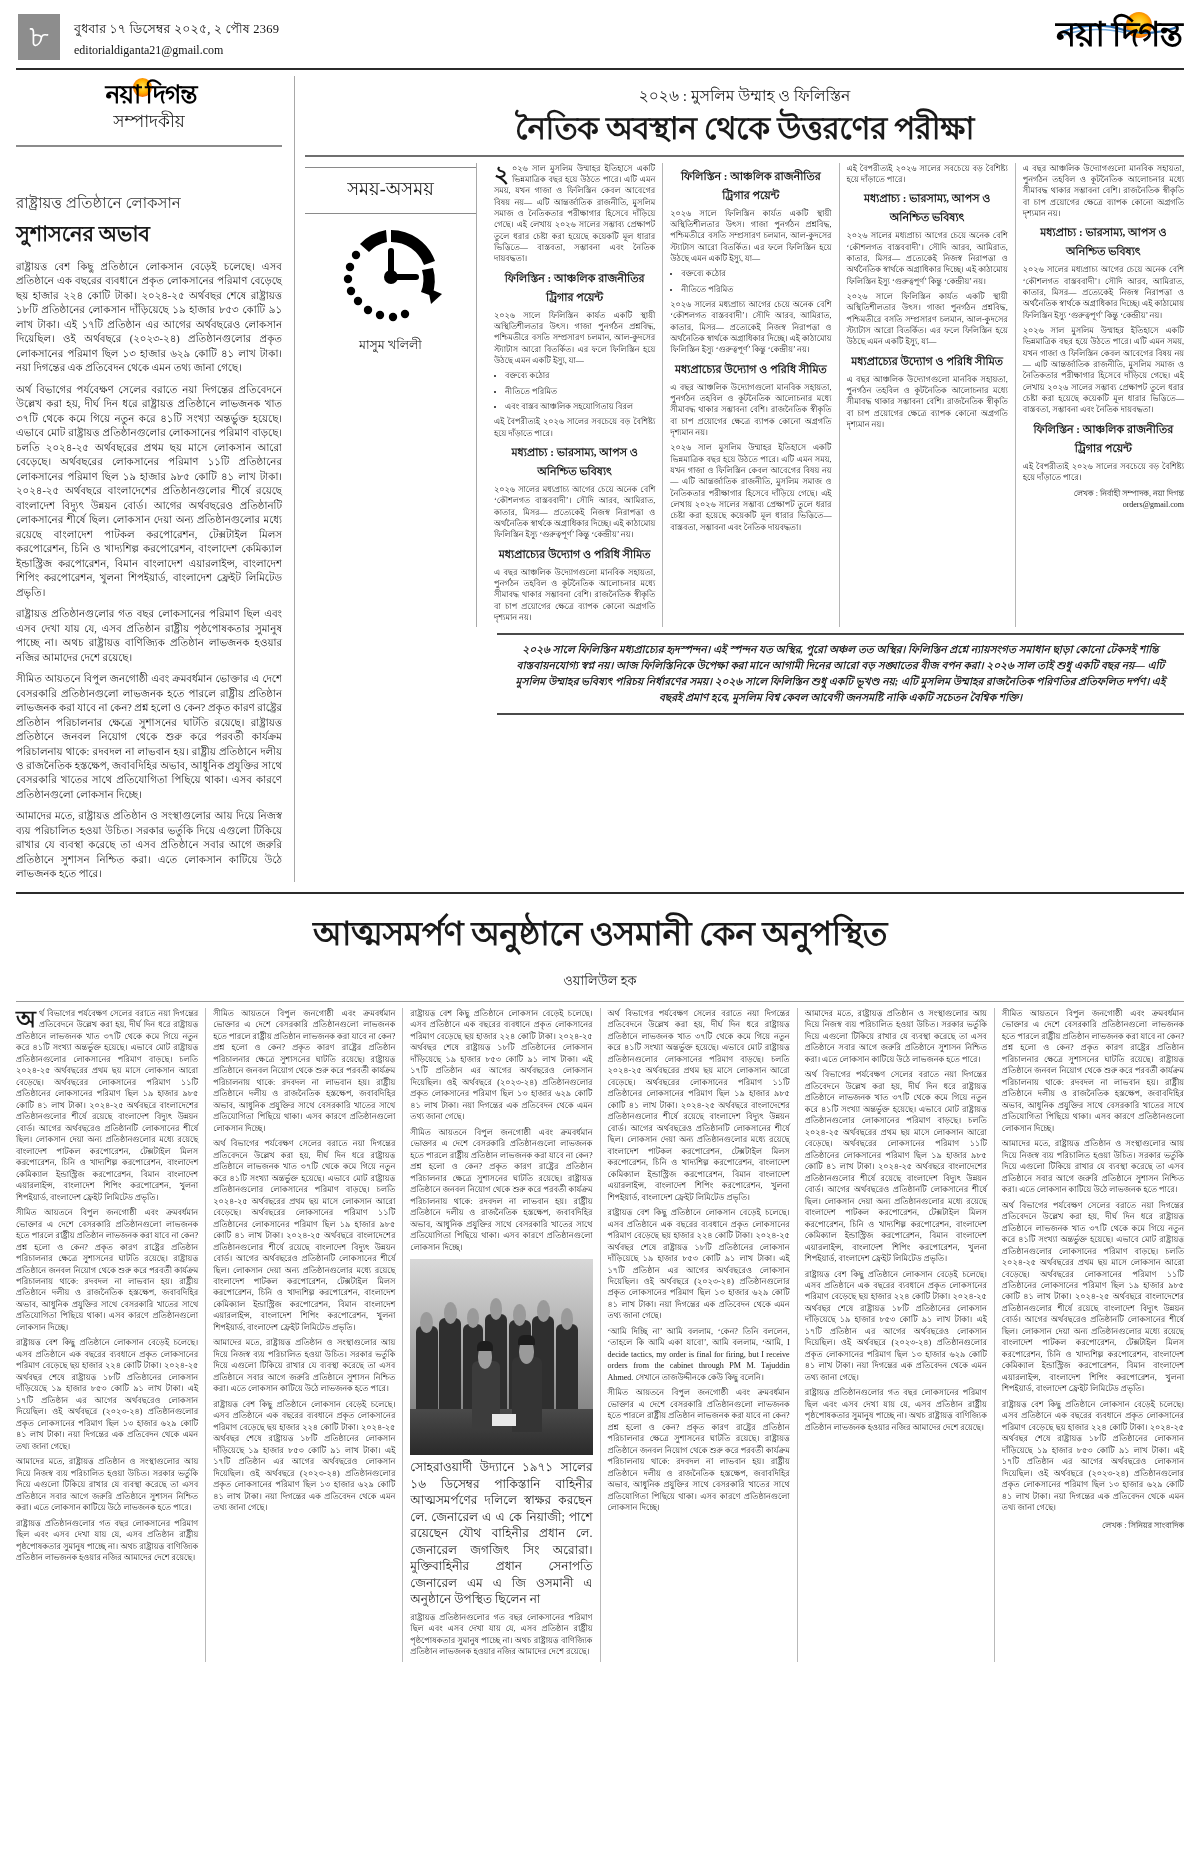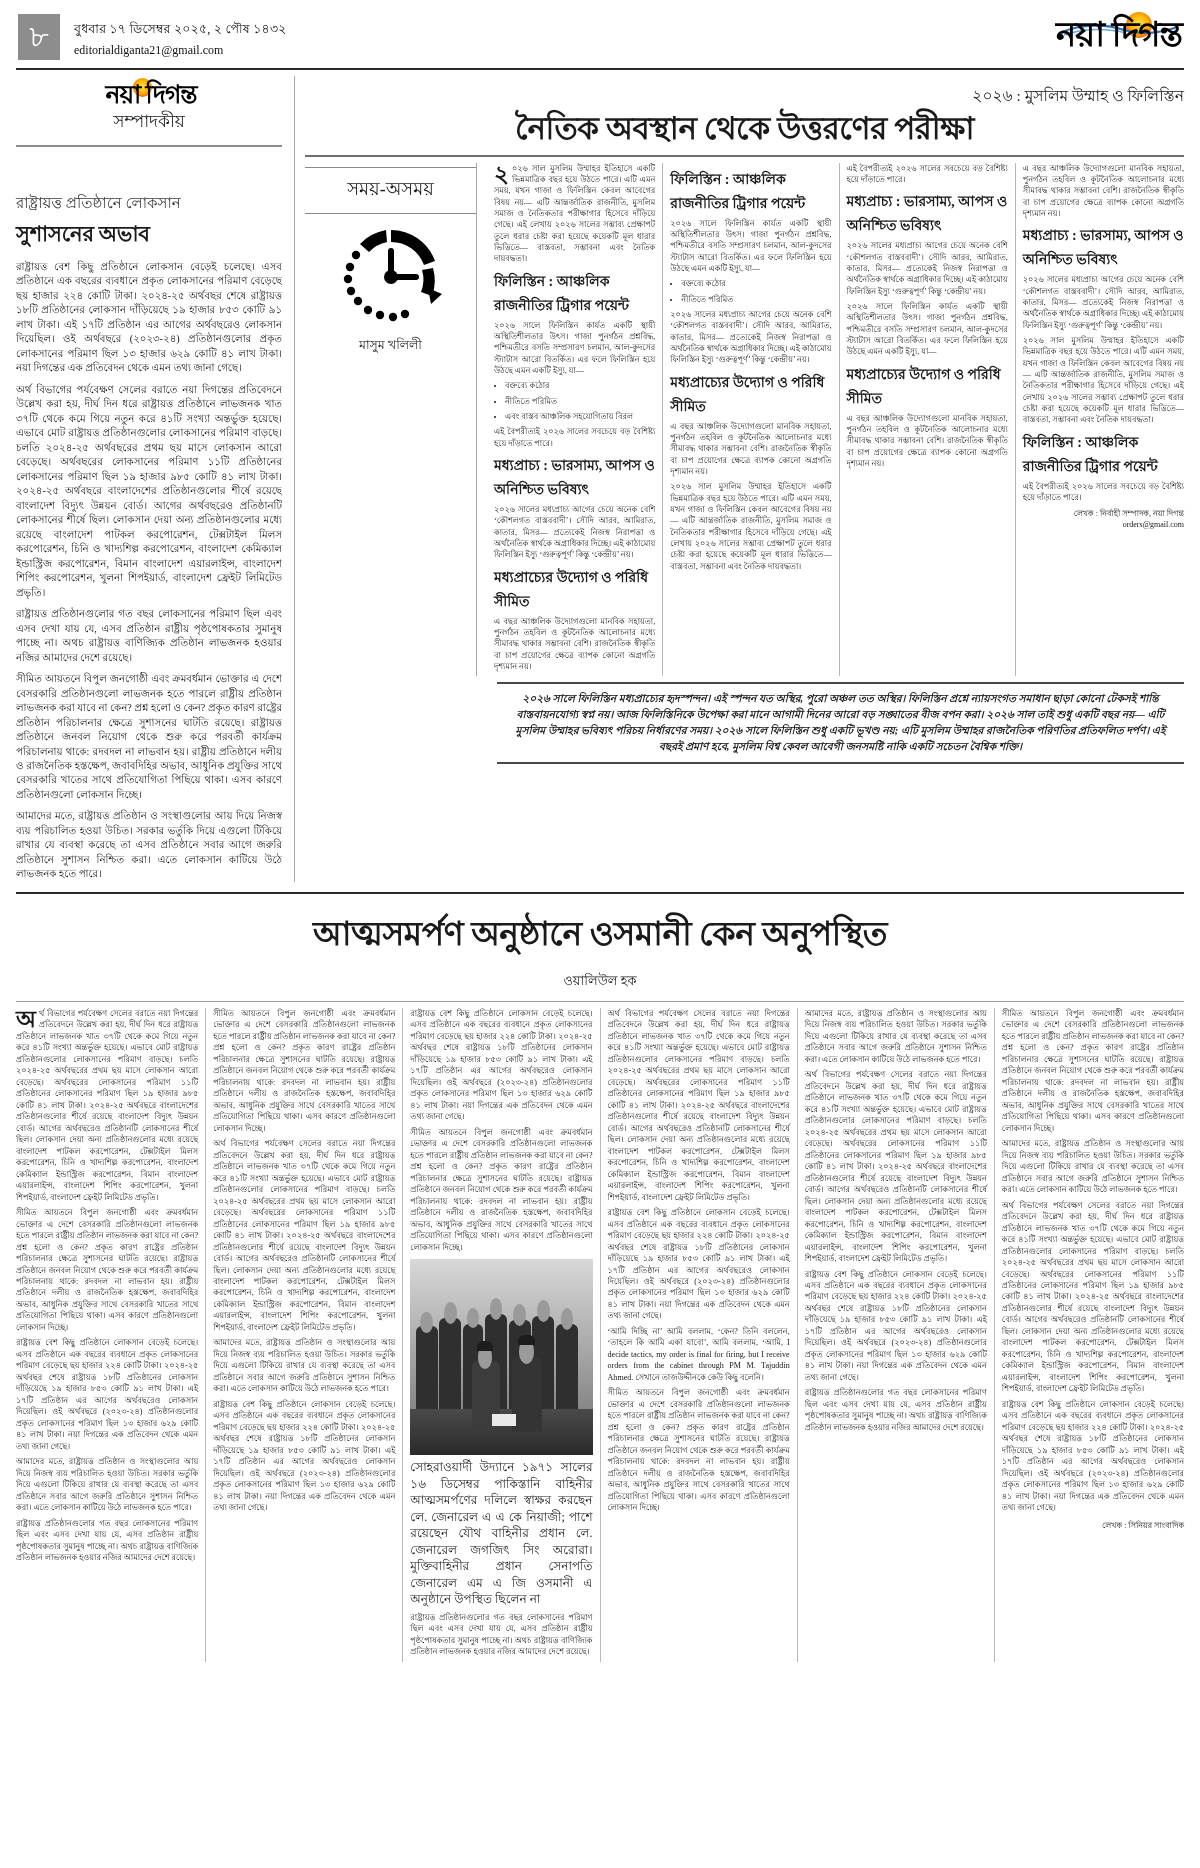--- a/index.html
+++ b/index.html
@@ -63,42 +63,42 @@
   .ed-rule { height: 2px; background: #8b8b8b; margin: 7px 0 0 0; }
 
   .ed-kicker { font-size: 15px; margin-top: 44px; color: #3a3a3a; }
   .ed-head { font-size: 21px; font-weight: bold; margin-top: 2px; letter-spacing: -.2px; }
   .ed-body p {
     font-size: 10.2px; line-height: 1.42; text-align: justify;
     margin-top: 7px; color: #151515;
   }
 
   
-  .op-kicker { text-align: right; font-size: 15.5px; margin-top: 10px; }
+  .op-kicker { text-align: center; font-size: 15.5px; margin-top: 10px; }
   .op-head {
     text-align: center; font-size: 31px; font-weight: bold;
     margin-top: 2px; letter-spacing: -.4px; line-height: 1.12;
   }
   .op-headrule { height: 2px; background: #6f6f6f; margin: 8px 0 0 0; }
 
   .op-grid { display: flex; margin-top: 6px; }
   .logo-cell { width: 172px; border-right: 1px solid #a8a8a8; }
   .logo-rule { height: 1px; background: #8a8a8a; margin: 4px 0; }
   .logo-name { text-align: center; font-size: 18px; padding: 3px 0; }
   .clock { display: block; margin: 8px auto 4px auto; }
   .author { text-align: center; font-size: 12.5px; margin-top: 4px; }
 
   .op-cols { flex: 1; display: flex; gap: 0; padding-left: 10px; }
   .ocol { flex: 1; padding: 0 7px; border-right: 1px solid #b5b5b5; }
   .ocol:last-child { border-right: none; padding-right: 0; }
   .ocol p, .ocol li {
     font-size: 8.1px; line-height: 1.4; text-align: justify; color: #181818;
     margin-bottom: 4px;
   }
-  .ocol h4 { font-size: 14px; margin: 5px 0 2px 0; }
+  .ocol h4 { font-size: 11px; margin: 5px 0 2px 0; text-align: center; }
   .ocol ul { padding-left: 11px; margin-bottom: 4px; }
   .ocol li { list-style: disc; }
   .dropcap::first-letter {
     float: left; font-size: 23px; line-height: .82; padding: 3px 3px 0 0; font-weight: bold;
   }
 
   
   .pullquote {
     border-top: 2px solid #4a4a4a; border-bottom: 2px solid #4a4a4a;
     margin: 6px 0; padding: 7px 6px; font-size: 10.6px; line-height: 1.5;
@@ -148,21 +148,21 @@
 </style>
 </head>
 <body>
 
 <div class="page">
 
   <div class="masthead">
     <div class="mh-left">
       <div class="folio-box">৮</div>
       <div class="mh-meta">
-        <div class="mh-date">বুধবার ১৭ ডিসেম্বর ২০২৫, ২ পৌষ ১৪৩২</div>
+        <div class="mh-date">বুধবার ১৭ ডিসেম্বর ২০২৫, ২ পৌষ 2369</div>
         <div class="mh-mail">editorialdiganta21@gmail.com</div>
       </div>
     </div>
     <div class="brand">
       <div class="brand-sun"></div>
       <svg class="brand-wave" viewBox="0 0 120 14">
         <path d="M2 10 C22 2, 46 2, 64 8 C80 13, 100 11, 118 5" stroke="#2f6fb0" stroke-width="2.2" fill="none"></path>
         <path d="M4 13 C24 6, 48 6, 66 11" stroke="#6fa8dc" stroke-width="1.6" fill="none"></path>
       </svg>
       <div class="brand-text">নয়া দিগন্ত</div>

